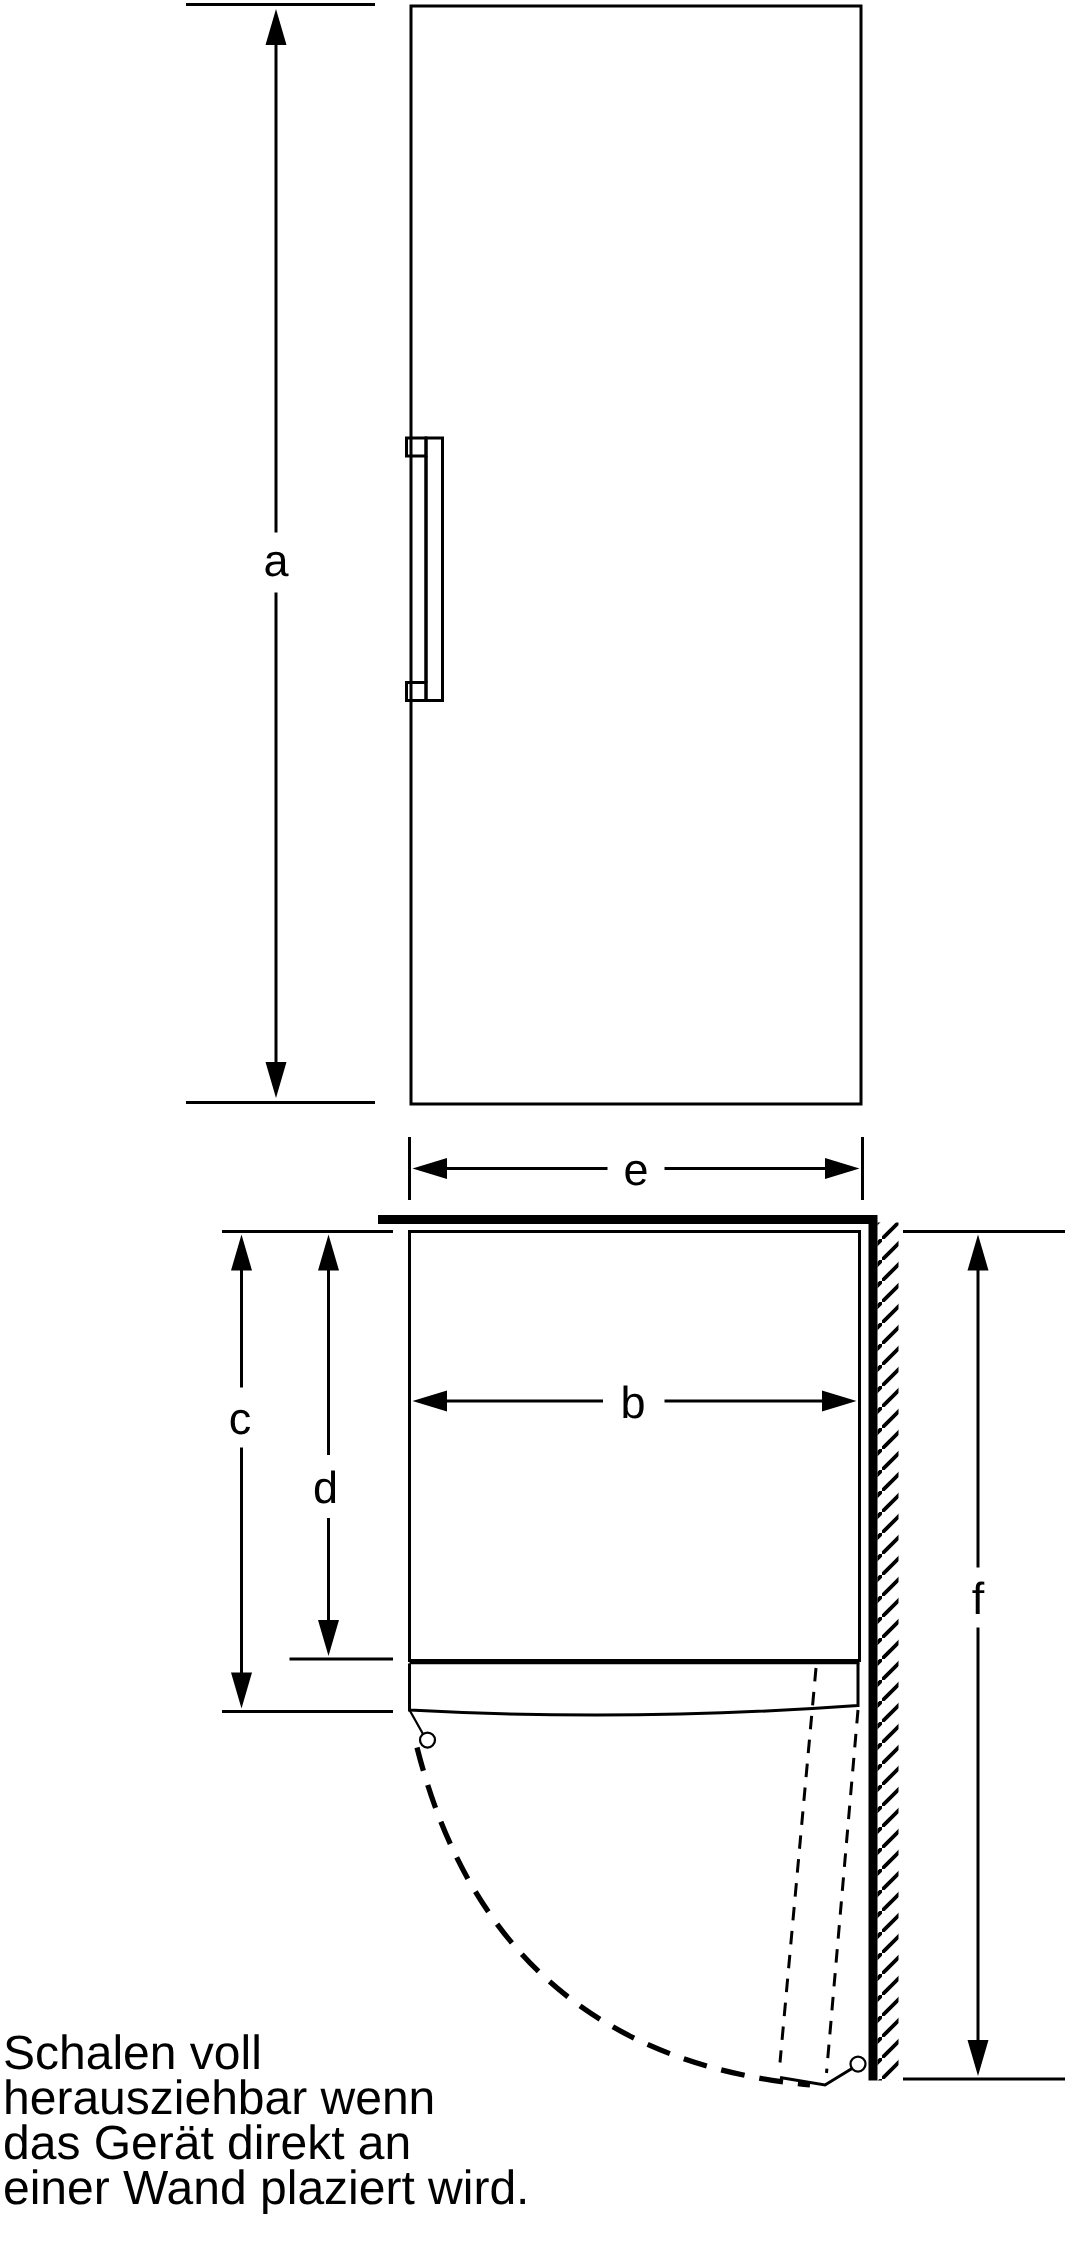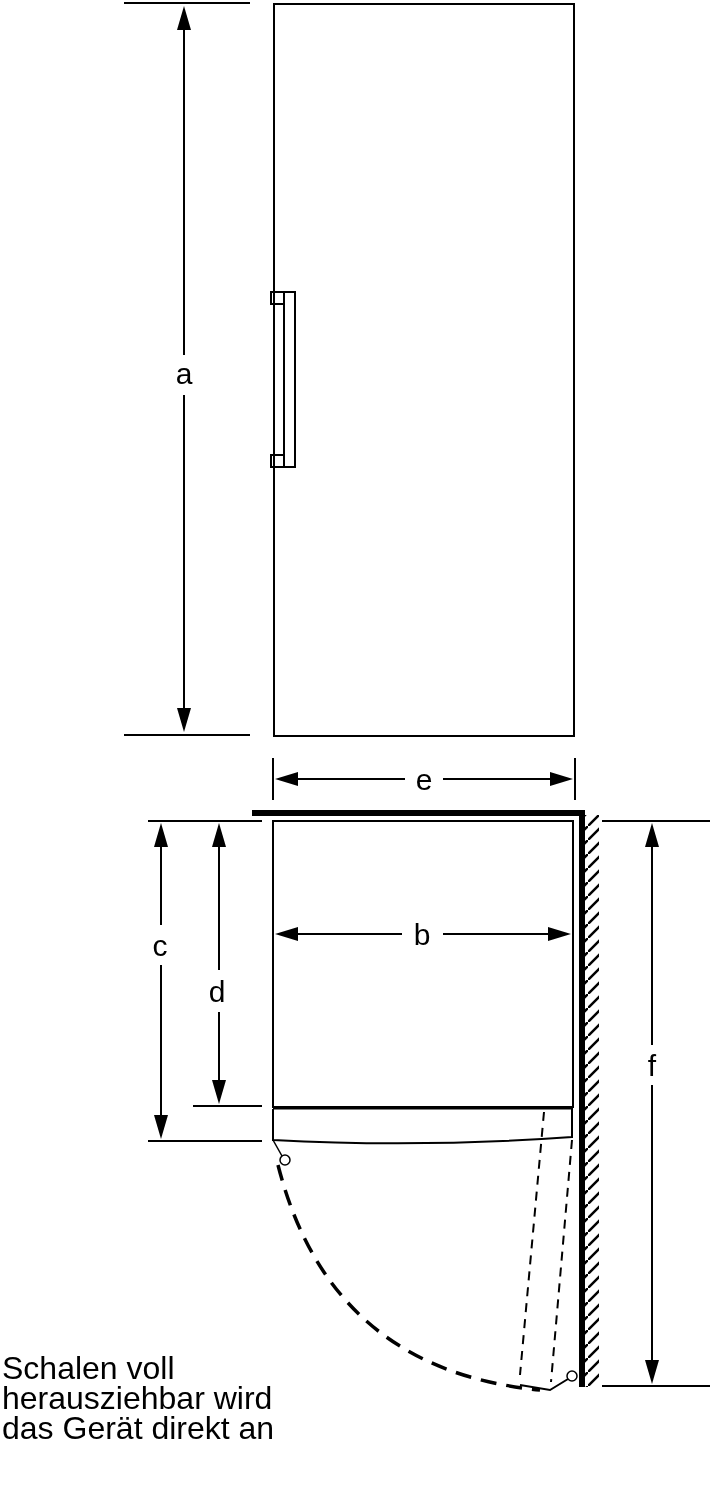--- a/index.html
+++ b/index.html
@@ -106,13 +106,13 @@
       <line x1="602" y1="1386" x2="710" y2="1386" stroke="#000" stroke-width="2"></line>
       <line x1="652" y1="845" x2="652" y2="1045" stroke="#000" stroke-width="2"></line>
       <line x1="652" y1="1085" x2="652" y2="1362" stroke="#000" stroke-width="2"></line>
       <polygon points="652,823 645,847 659,847" fill="#000"></polygon>
       <polygon points="652,1384 645,1360 659,1360" fill="#000"></polygon>
       <text class="lbl" x="652" y="1076" text-anchor="middle">f</text>
     </g>
   </g>
 </svg>
 
-<div class="note"><div>Schalen voll</div><div>herausziehbar wird</div><div>das Gerät direkt an</div></div>
+<div class="note"><div>Schalen voll</div><div>herausziehbar wenn</div><div>das Gerät direkt an</div><div>einer Wand plaziert wird.</div></div>
 
 </body></html>

